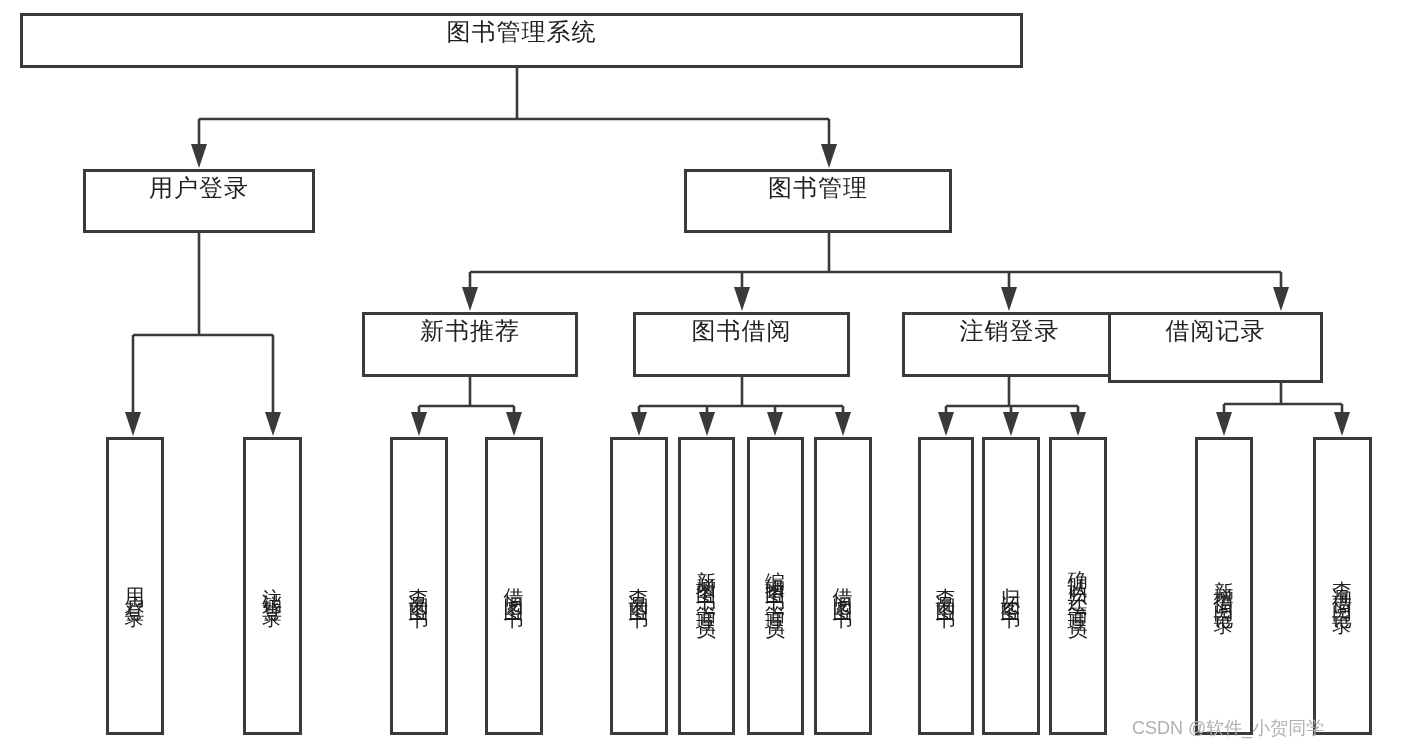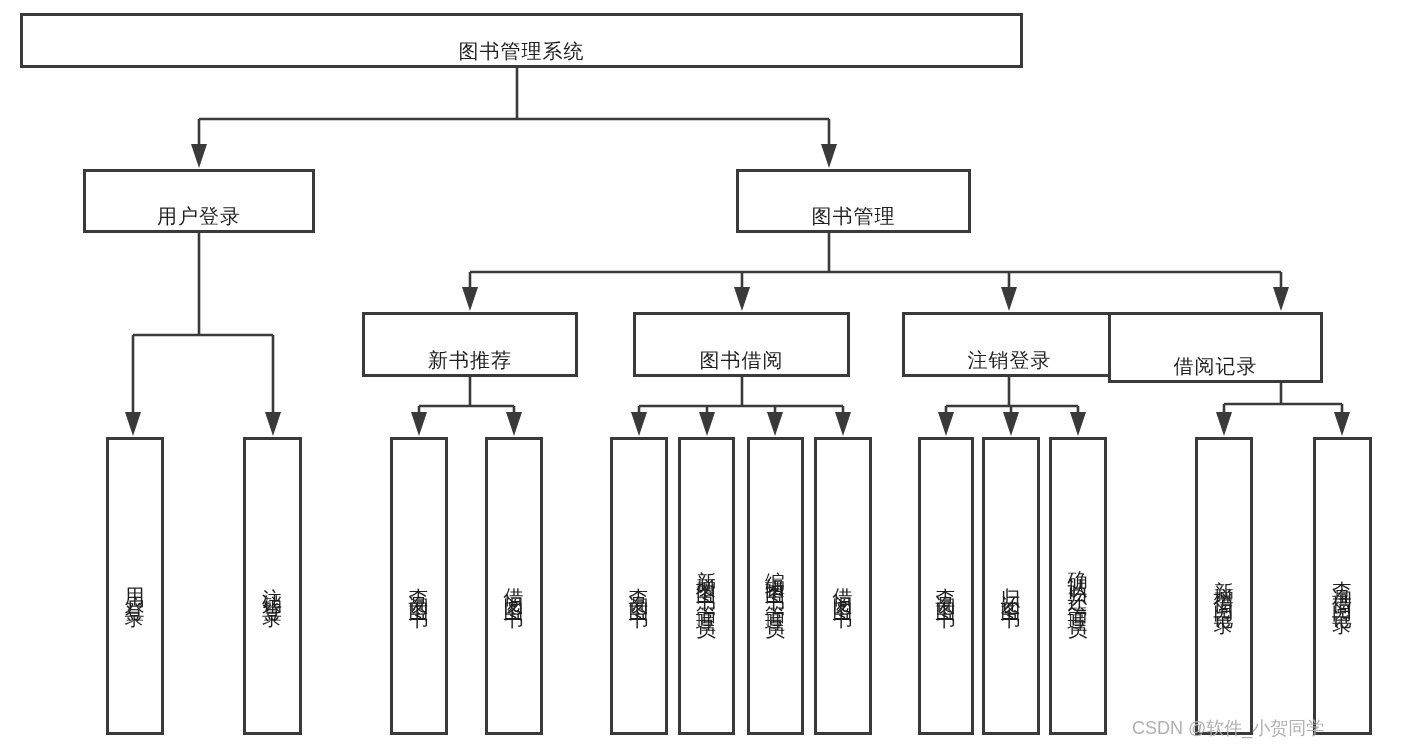--- a/index.html
+++ b/index.html
@@ -35,23 +35,23 @@
   #wires polygon {
     fill: var(--line);
     stroke: none;
   }
   .hnode {
     position: absolute;
     box-sizing: border-box;
     background: var(--fill);
     border: 3px solid var(--border);
     display: flex;
-    align-items: flex-end;
+    align-items: flex-start;
     justify-content: center;
-    font-size: 20px;
+    font-size: 24px;
     letter-spacing: 1px;
     color: var(--text);
     white-space: nowrap;
   }
   .vnode {
     position: absolute;
     top: 437px;
     height: 298px;
     box-sizing: border-box;
     background: var(--fill);
@@ -134,21 +134,21 @@
     </g>
   </svg>
 
   <div class="hnode" style="left:20px; top:13px; width:1003px; height:55px;">
     <span>图书管理系统</span>
   </div>
 
   <div class="hnode" style="left:83px; top:169px; width:232px; height:64px;">
     <span>用户登录</span>
   </div>
-  <div class="hnode" style="left:736px; top:169px; width:235px; height:64px;font-family:Liberation Mono, monospace;">
+  <div class="hnode" style="left:684px; top:169px; width:268px; height:64px;font-family:Liberation Mono, monospace;">
     <span>图书管理</span>
   </div>
 
   <div class="hnode" style="left:633px; top:312px; width:217px; height:65px;">
     <span>图书借阅</span>
   </div>
   <div class="hnode" style="left:362px; top:312px; width:216px; height:65px;">
     <span>新书推荐</span>
   </div>
   <div class="hnode" style="left:902px; top:312px; width:215px; height:65px;">

